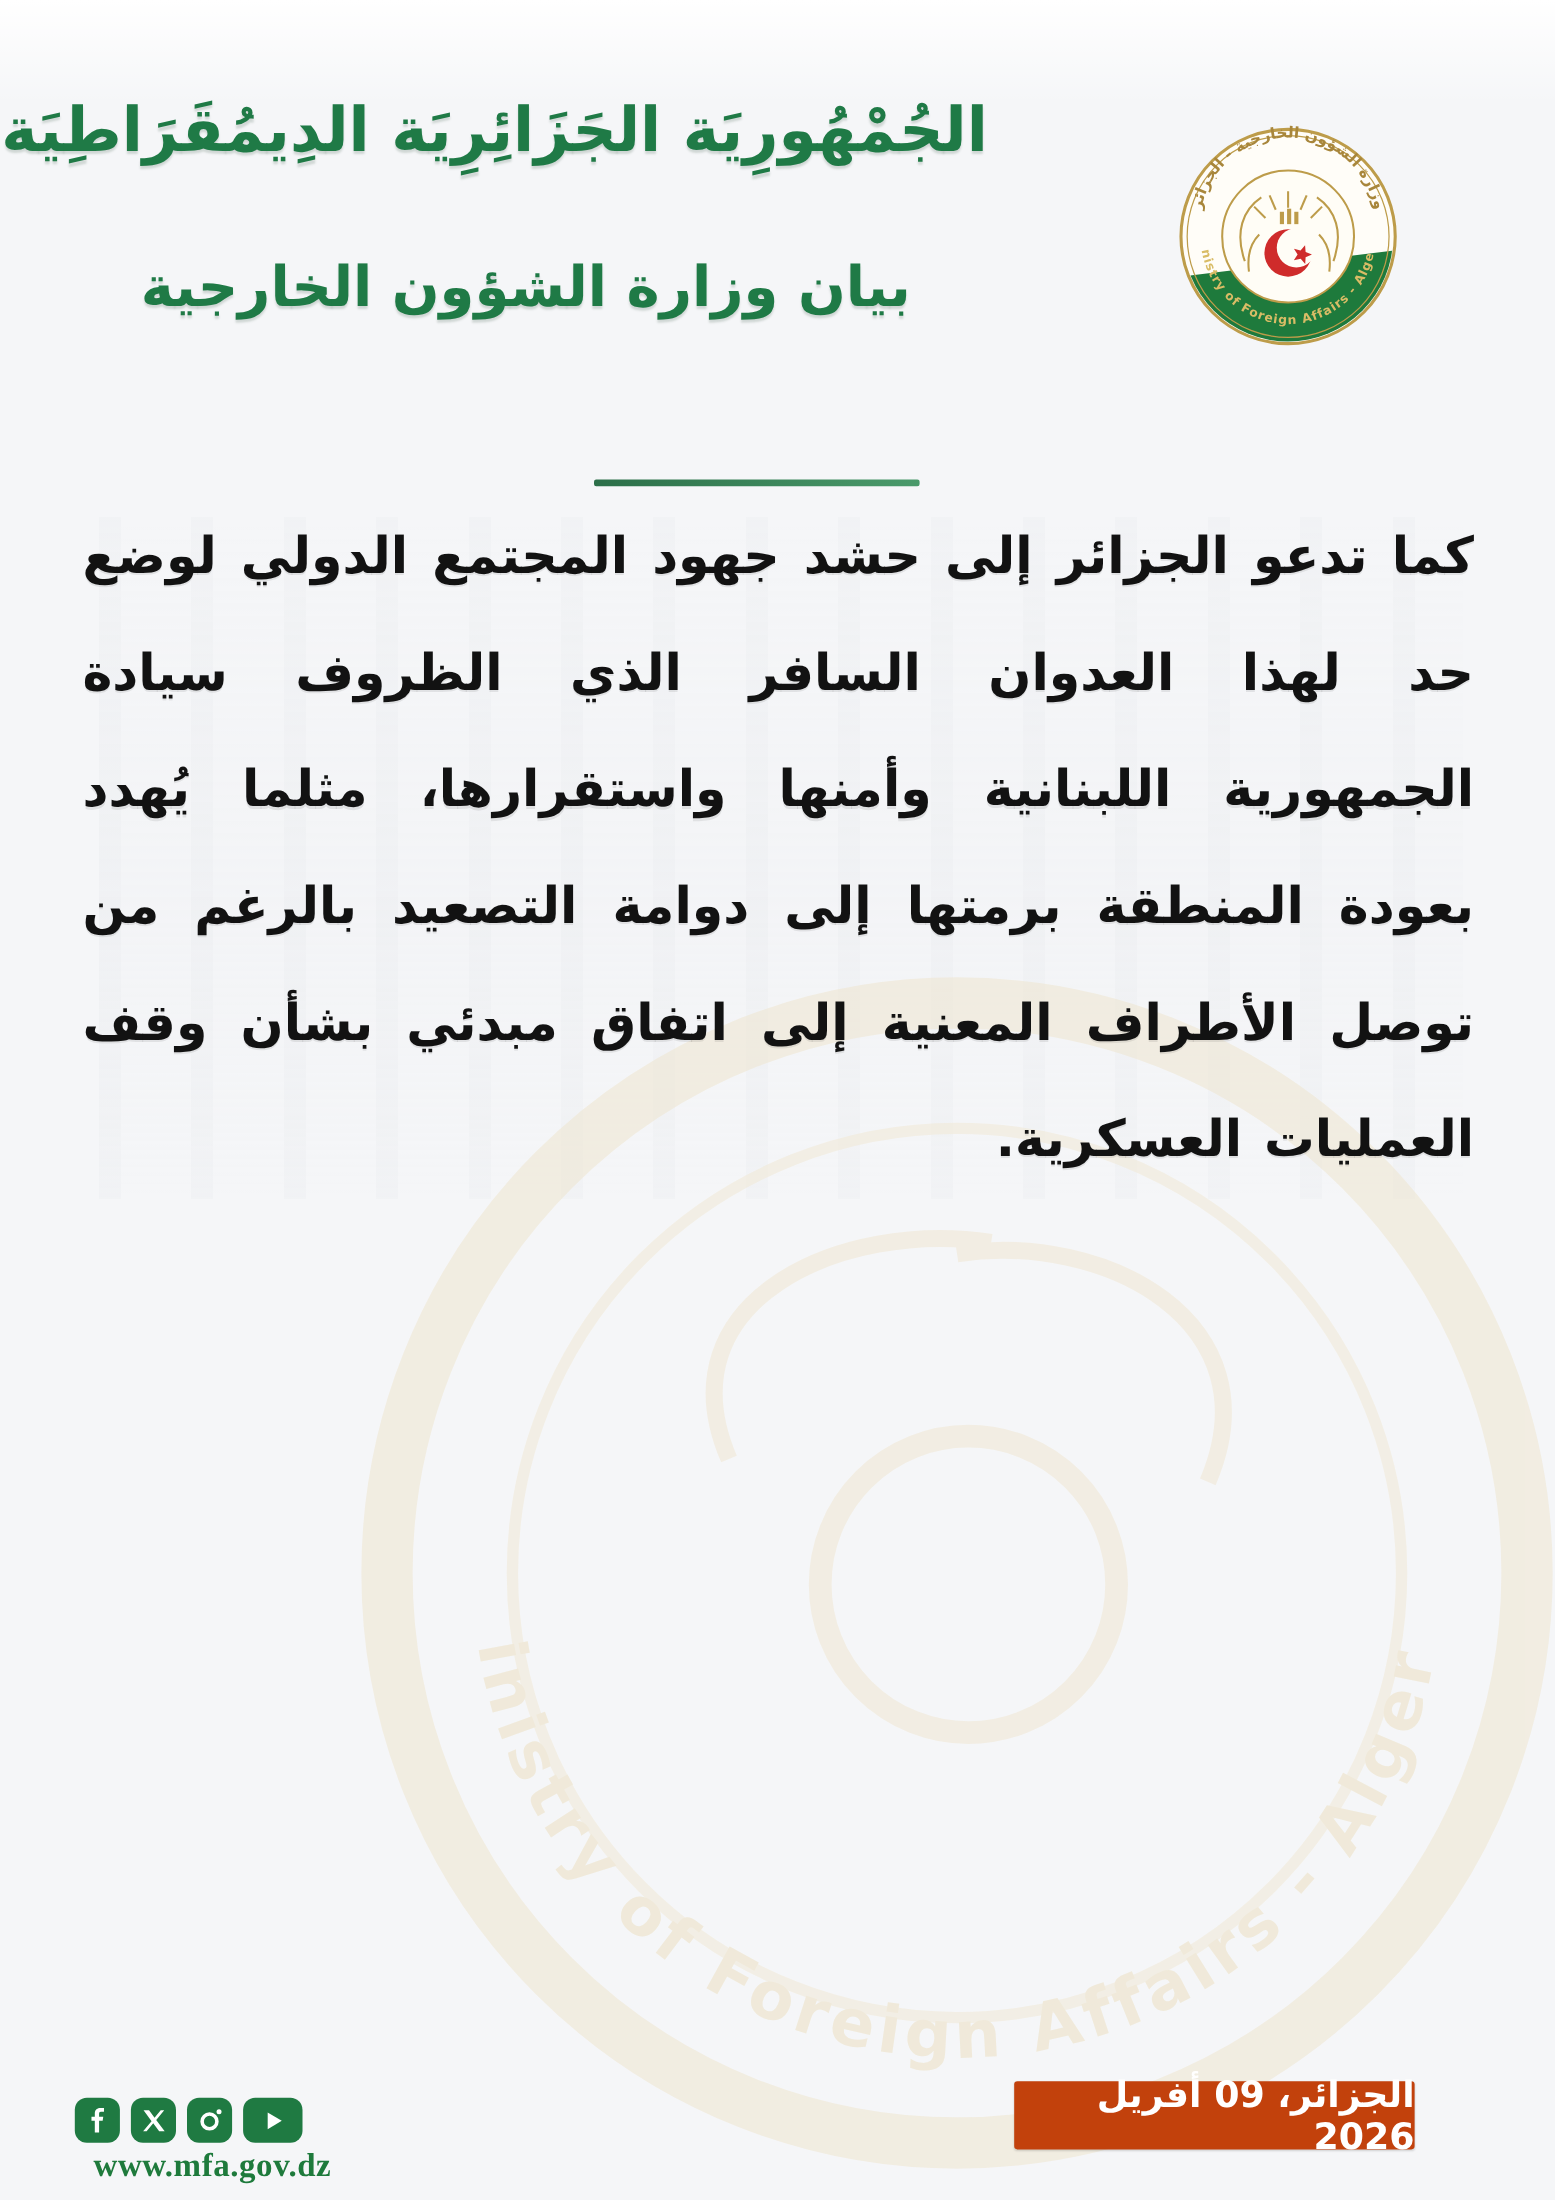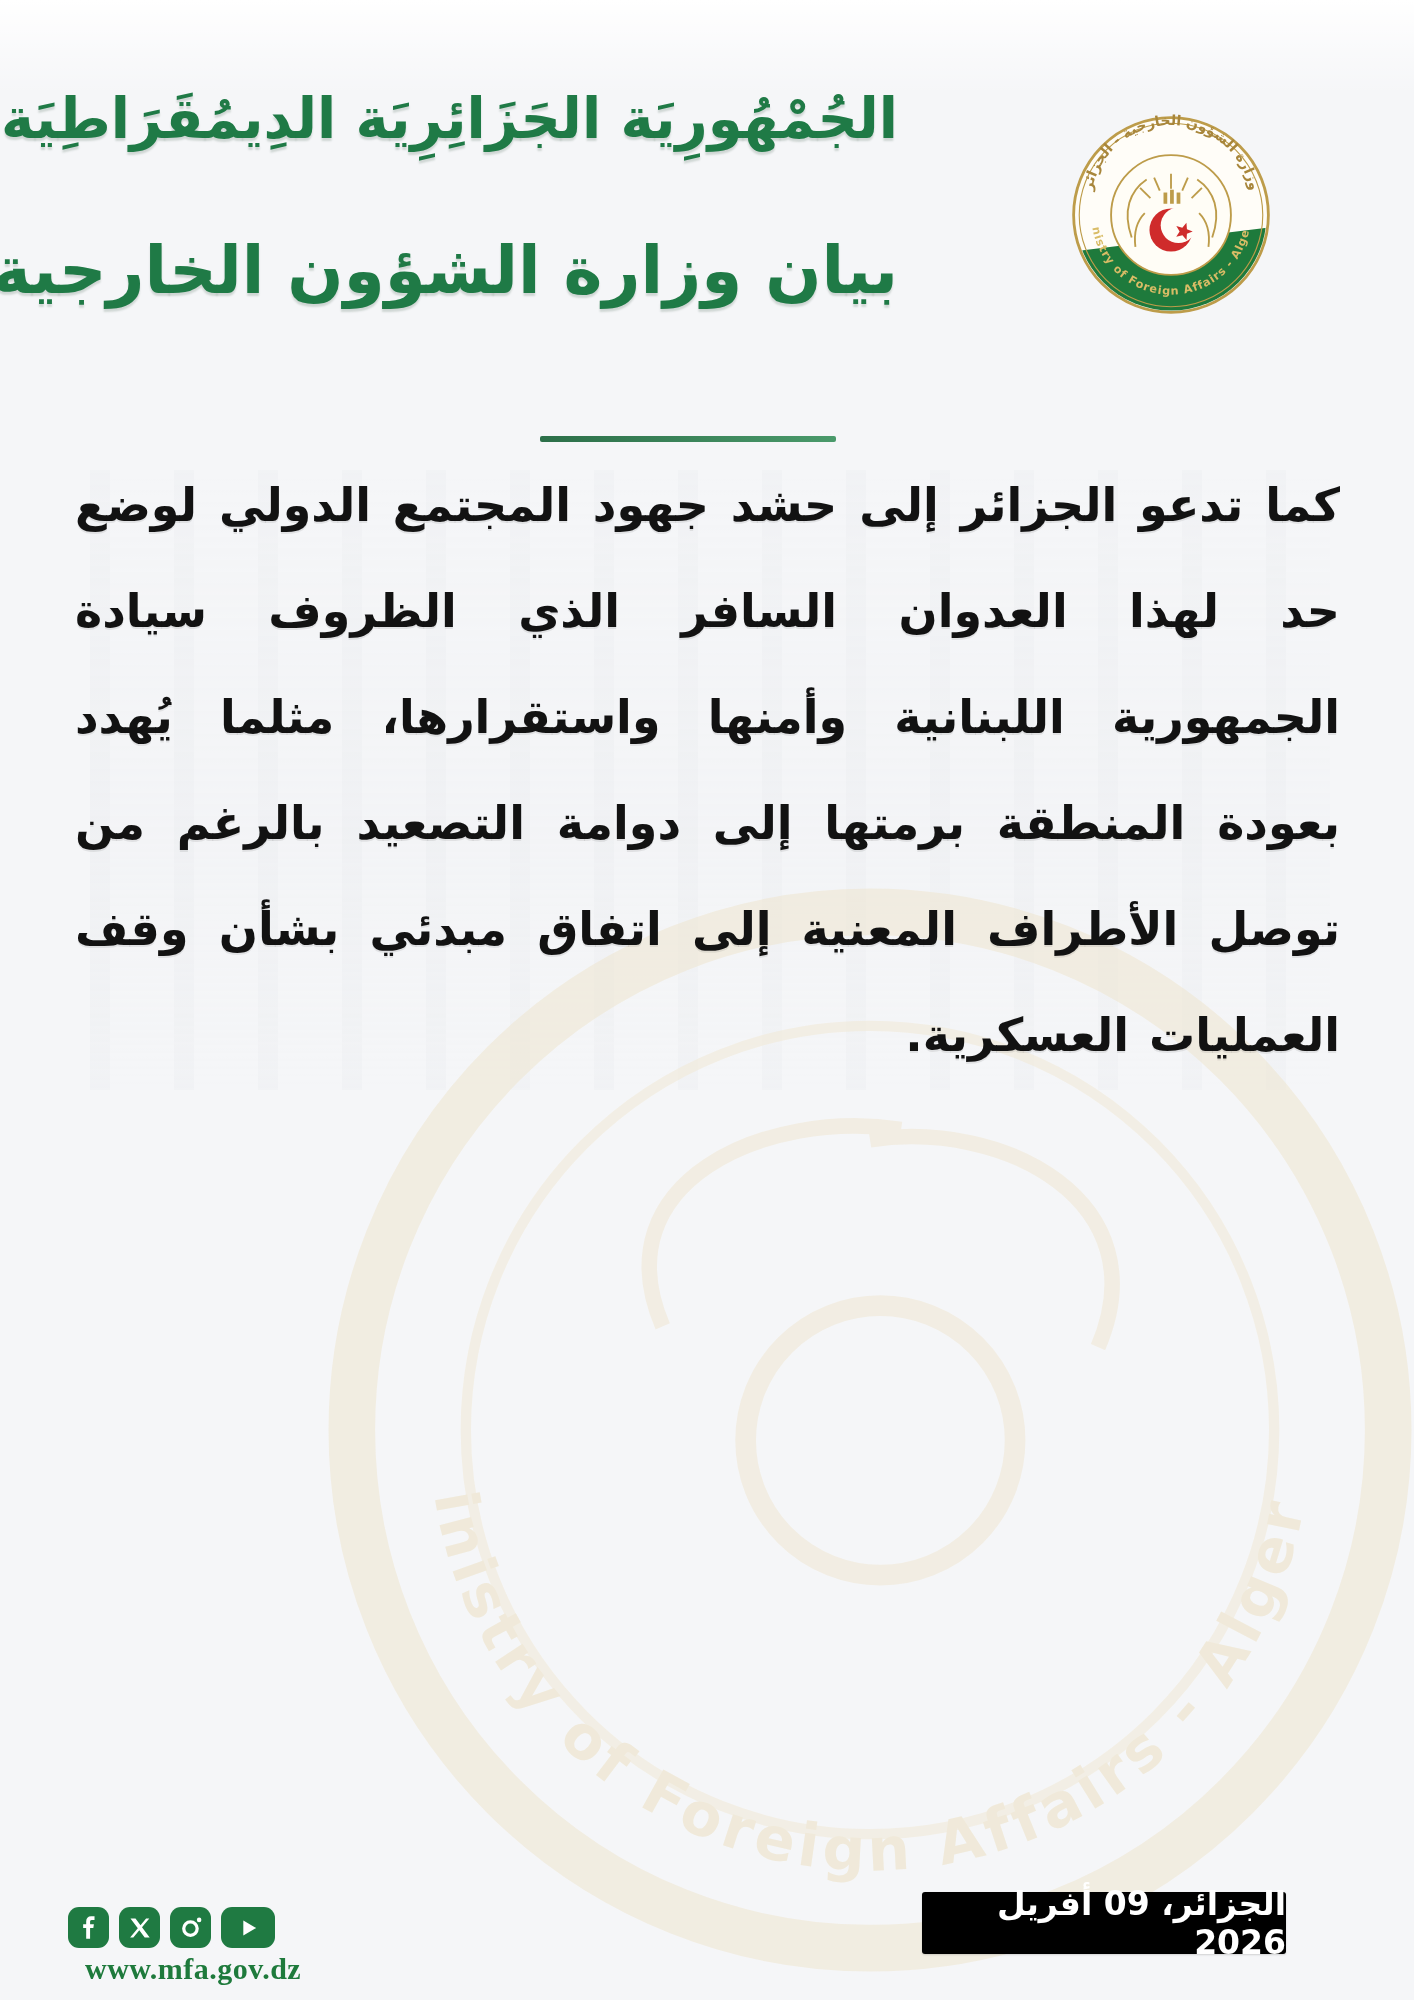--- a/index.html
+++ b/index.html
@@ -18,42 +18,42 @@
       linear-gradient(180deg,rgba(255,255,255,0),rgba(230,232,235,.25) 60%,rgba(255,255,255,0));
   }
   
   .bg-seal{position:absolute;left:300px;top:860px;width:1140px;height:1140px;opacity:.55;}
   
   .titles{position:absolute;left:58px;top:0;width:840px;text-align:center;direction:rtl;}
   .title-1{position:absolute;left:0;top:86px;width:100%;
     font-size:56px;font-weight:800;color:#1f7a46;
     text-shadow:0 3px 2px rgba(40,70,50,.18);white-space:nowrap;}
   .title-2{position:absolute;left:0;top:232px;width:100%;
-    font-size:66px;font-weight:800;color:#1f7a46;
+    font-size:51px;font-weight:800;color:#1f7a46;
     text-shadow:0 3px 2px rgba(40,70,50,.18);white-space:nowrap;}
   .logo{position:absolute;left:1068px;top:112px;width:206px;height:206px;}
   .divider{position:absolute;left:540px;top:436px;width:296px;height:6px;
     background:linear-gradient(90deg,#2c6f49,#4a9a6b);border-radius:2px;}
   
   .statement{
     position:absolute;left:75px;top:452px;width:1265px;
     direction:rtl;text-align:justify;text-align-last:right;
     font-size:46px;line-height:106px;font-weight:800;color:#121212;
     text-shadow:0 2px 0 rgba(0,0,0,.08);word-spacing:4px;
   }
   .statement p{margin:0 0 55px 0;}
   
   .social{position:absolute;left:68px;top:1907px;display:flex;gap:10px;align-items:center;}
   .tile{width:41px;height:41px;border-radius:11px;background:#1f7a42;
     display:flex;align-items:center;justify-content:center;}
   .tile.wide{width:54px;}
   .site{position:absolute;left:85px;top:1952px;font-size:30px;font-weight:800;
     color:#1e7a3c;letter-spacing:.5px;font-family:Liberation Serif, serif;}
   .date-badge{position:absolute;left:922px;top:1892px;width:364px;height:62px;
-    background:#000000;border-radius:3px;display:flex;align-items:center;justify-content:center;
+    background:#c2410c;border-radius:3px;display:flex;align-items:center;justify-content:center;
     direction:rtl;color:#ffffff;font-size:33px;font-weight:800;letter-spacing:.5px;
     box-shadow:0 1px 2px rgba(0,0,0,.15);}
 </style>
 </head>
 <body>
 
 <div class="page">
 
   <div class="top-fade"></div>
   <div class="bg-building"></div>

